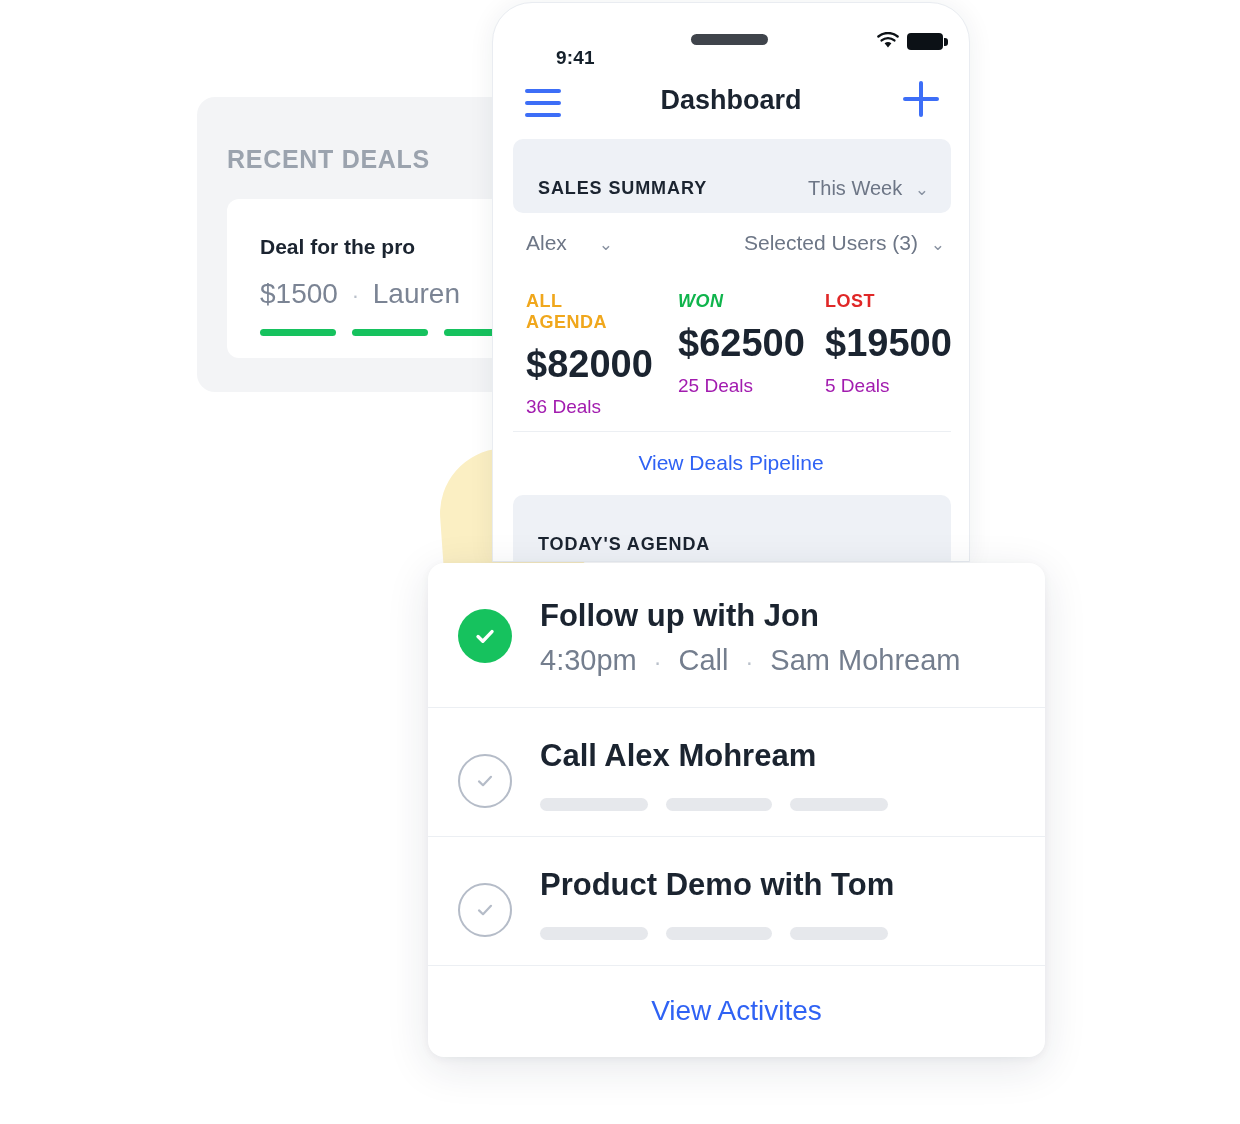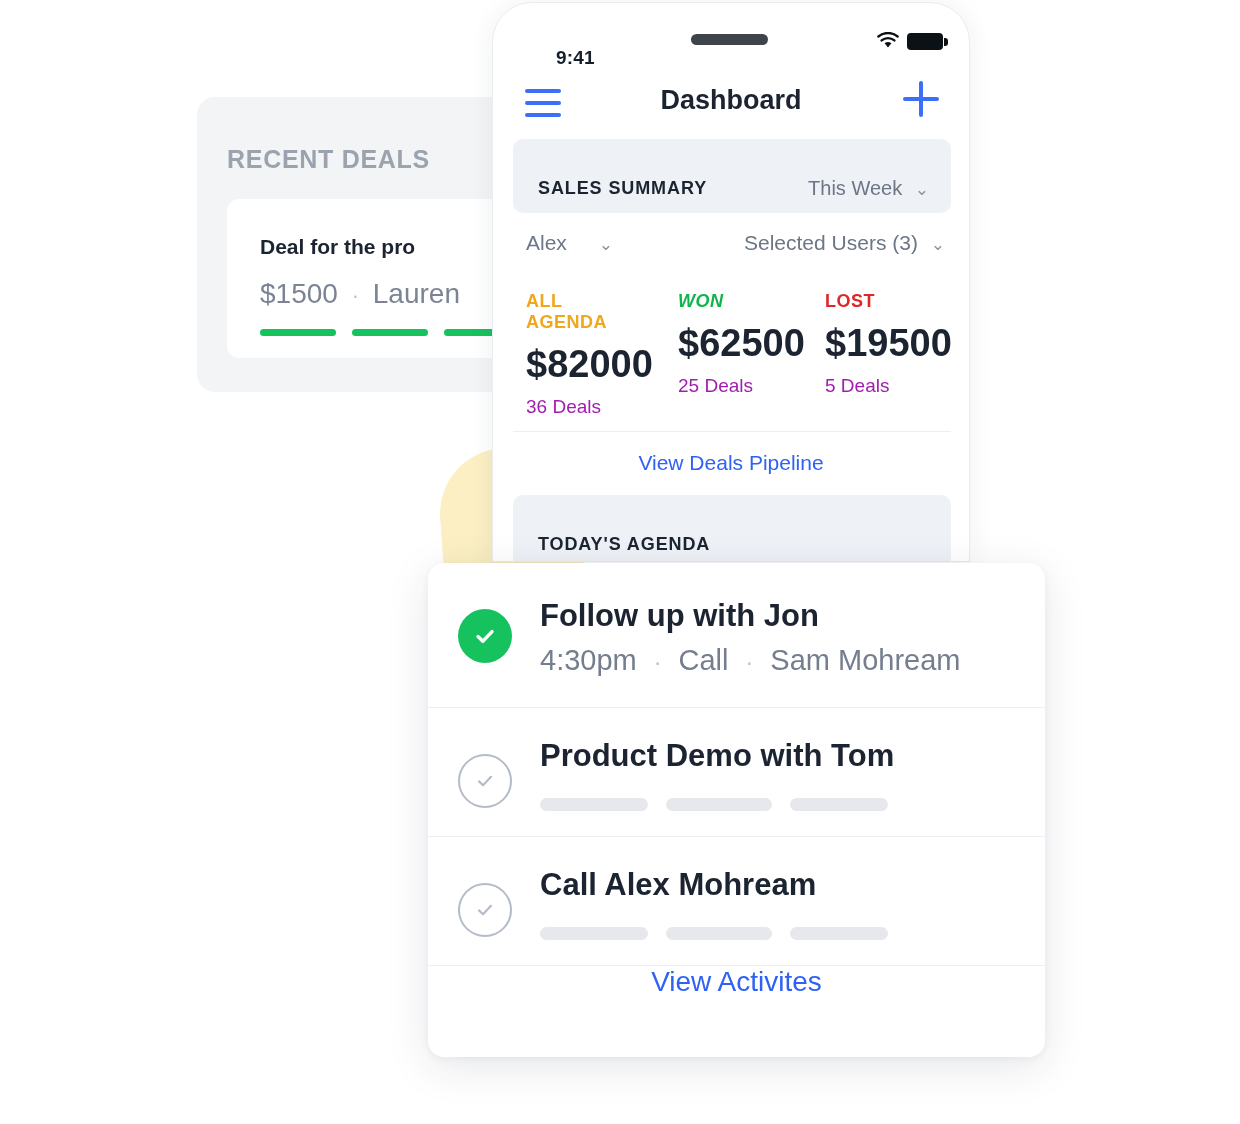--- a/index.html
+++ b/index.html
@@ -195,21 +195,21 @@
   .skeleton { position:absolute; left:112px; display:flex; gap:18px; }
   .agenda-row:nth-child(2) .skeleton { top:90px; }
   .agenda-row:nth-child(3) .skeleton { top:90px; }
   .skeleton i { display:block; height:13px; border-radius:7px; background:#e6e8ec; }
   .skeleton i:nth-child(1) { width:108px; }
   .skeleton i:nth-child(2) { width:106px; }
   .skeleton i:nth-child(3) { width:98px; }
 
   .agenda-footer {
     position:relative; height:90px;
-    display:flex; justify-content:center;
+    display:flex; align-items:center; justify-content:center;
   }
   .agenda-footer span {
     font-size:28px; color:#2f62f4; font-weight:500; cursor:pointer;
   }
 </style>
 </head>
 <body>
 
 <div id="stage">
 
@@ -319,35 +319,35 @@
         <span>Sam Mohream</span>
       </div>
     </div>
 
     <div class="agenda-row">
       <div class="check todo">
         <svg width="26" height="26" viewBox="0 0 26 26">
           <path d="M7 13.4 L11 17.2 L19 8.8" stroke="#b5bcc8" stroke-width="2.2" fill="none" stroke-linecap="round" stroke-linejoin="round"></path>
         </svg>
       </div>
-      <div class="row-title">Product Demo with Tom</div>
+      <div class="row-title">Call Alex Mohream</div>
       <div class="skeleton">
         <i></i>
         <i></i>
         <i></i>
       </div>
     </div>
 
     <div class="agenda-row">
       <div class="check todo">
         <svg width="26" height="26" viewBox="0 0 26 26">
           <path d="M7 13.4 L11 17.2 L19 8.8" stroke="#b5bcc8" stroke-width="2.2" fill="none" stroke-linecap="round" stroke-linejoin="round"></path>
         </svg>
       </div>
-      <div class="row-title">Call Alex Mohream</div>
+      <div class="row-title">Product Demo with Tom</div>
       <div class="skeleton">
         <i></i>
         <i></i>
         <i></i>
       </div>
     </div>
 
     <div class="agenda-footer">
       <span>View Activites</span>
     </div>

